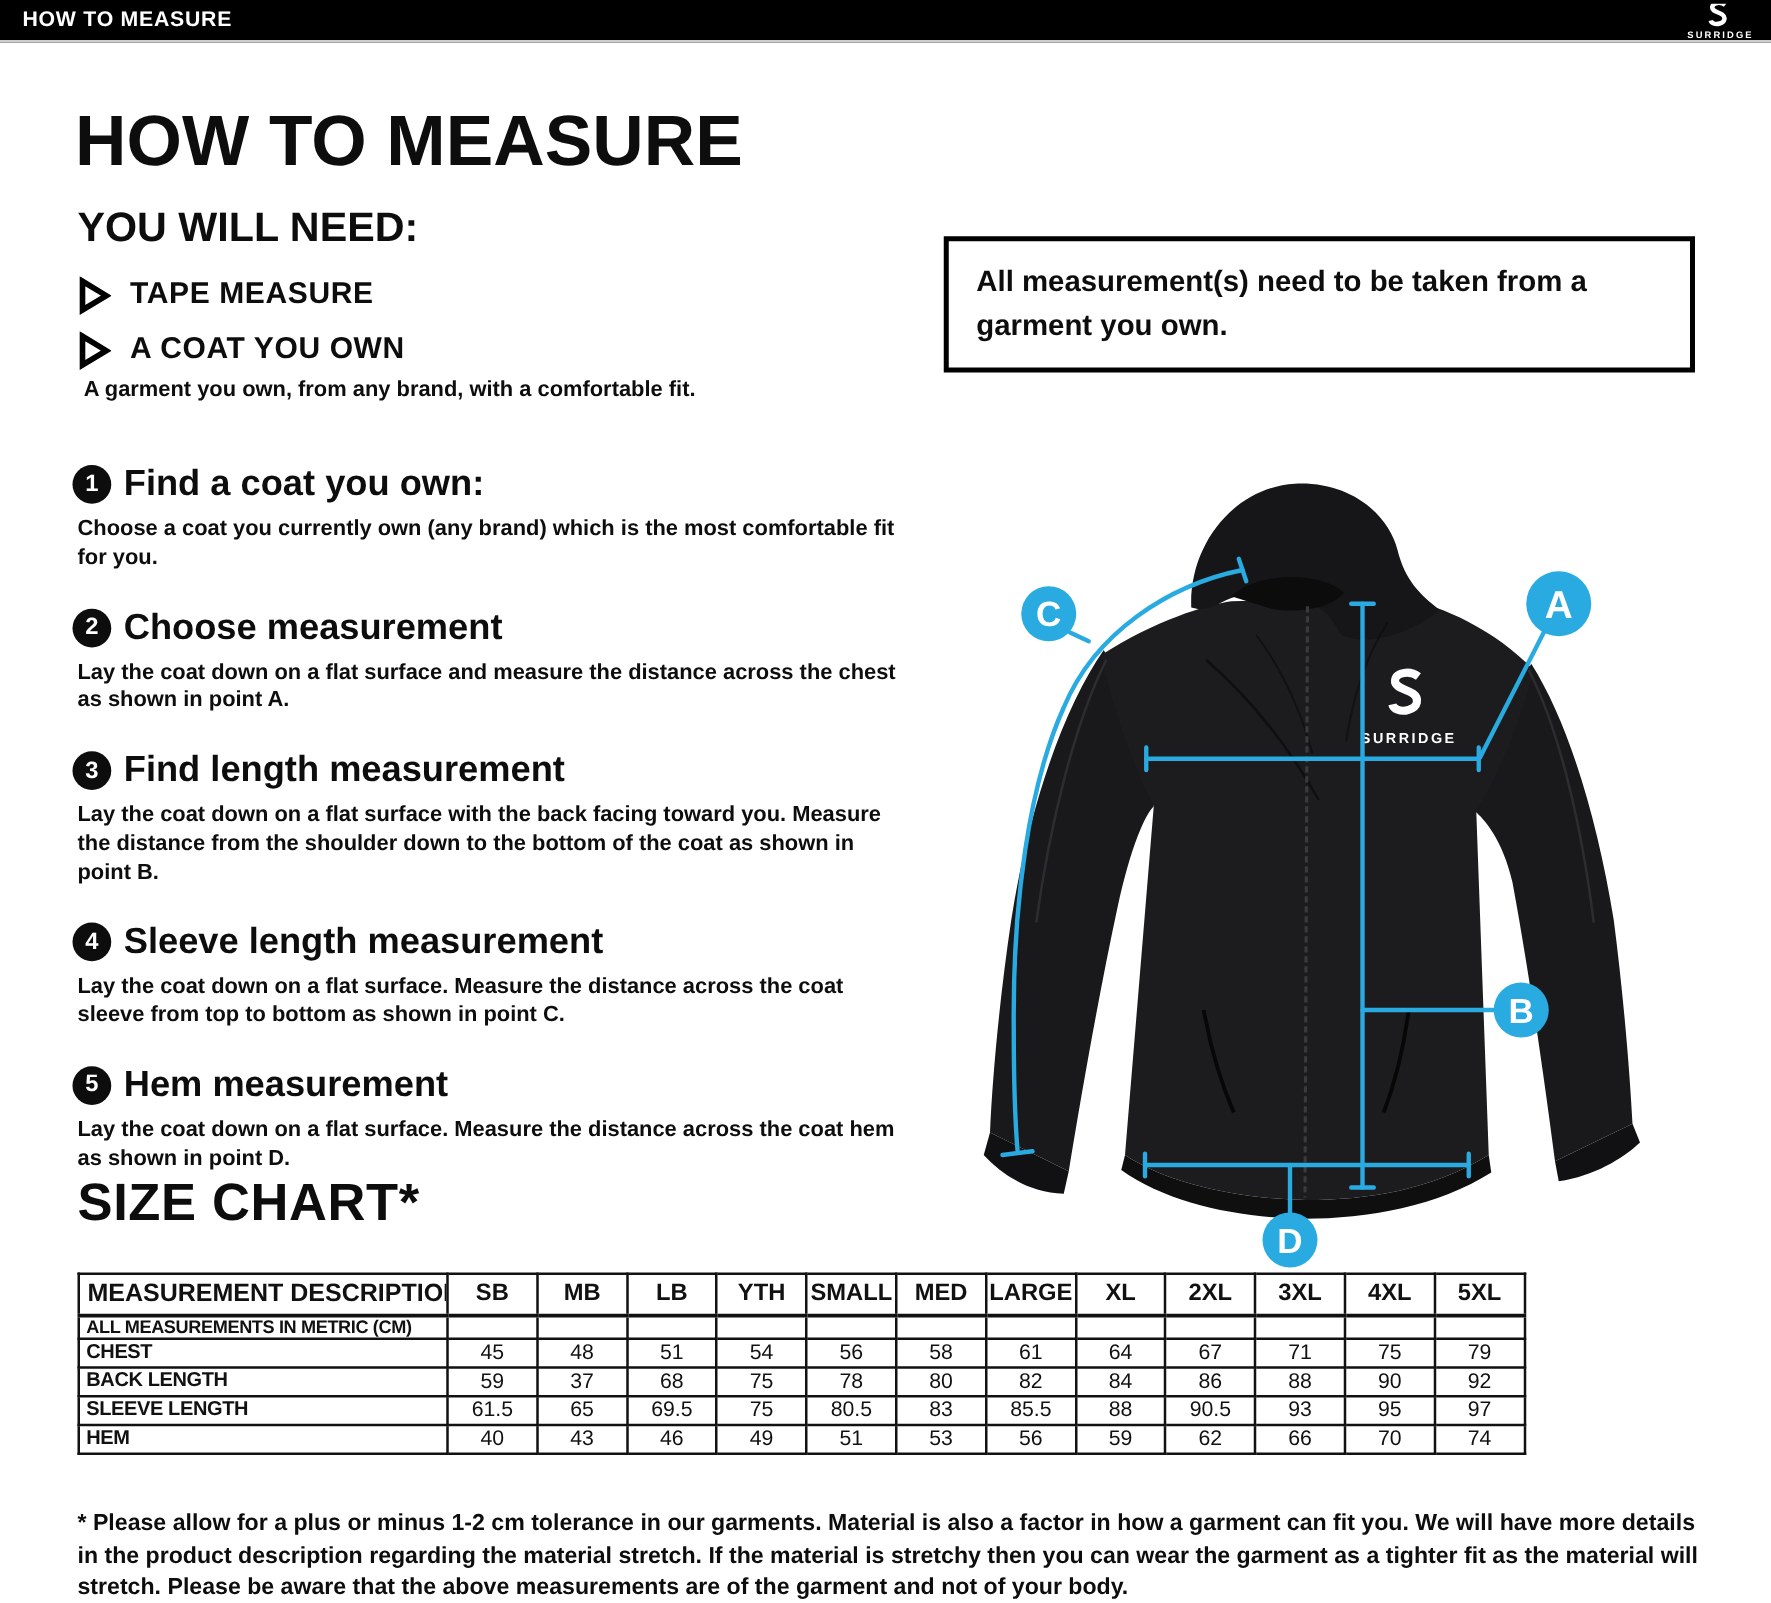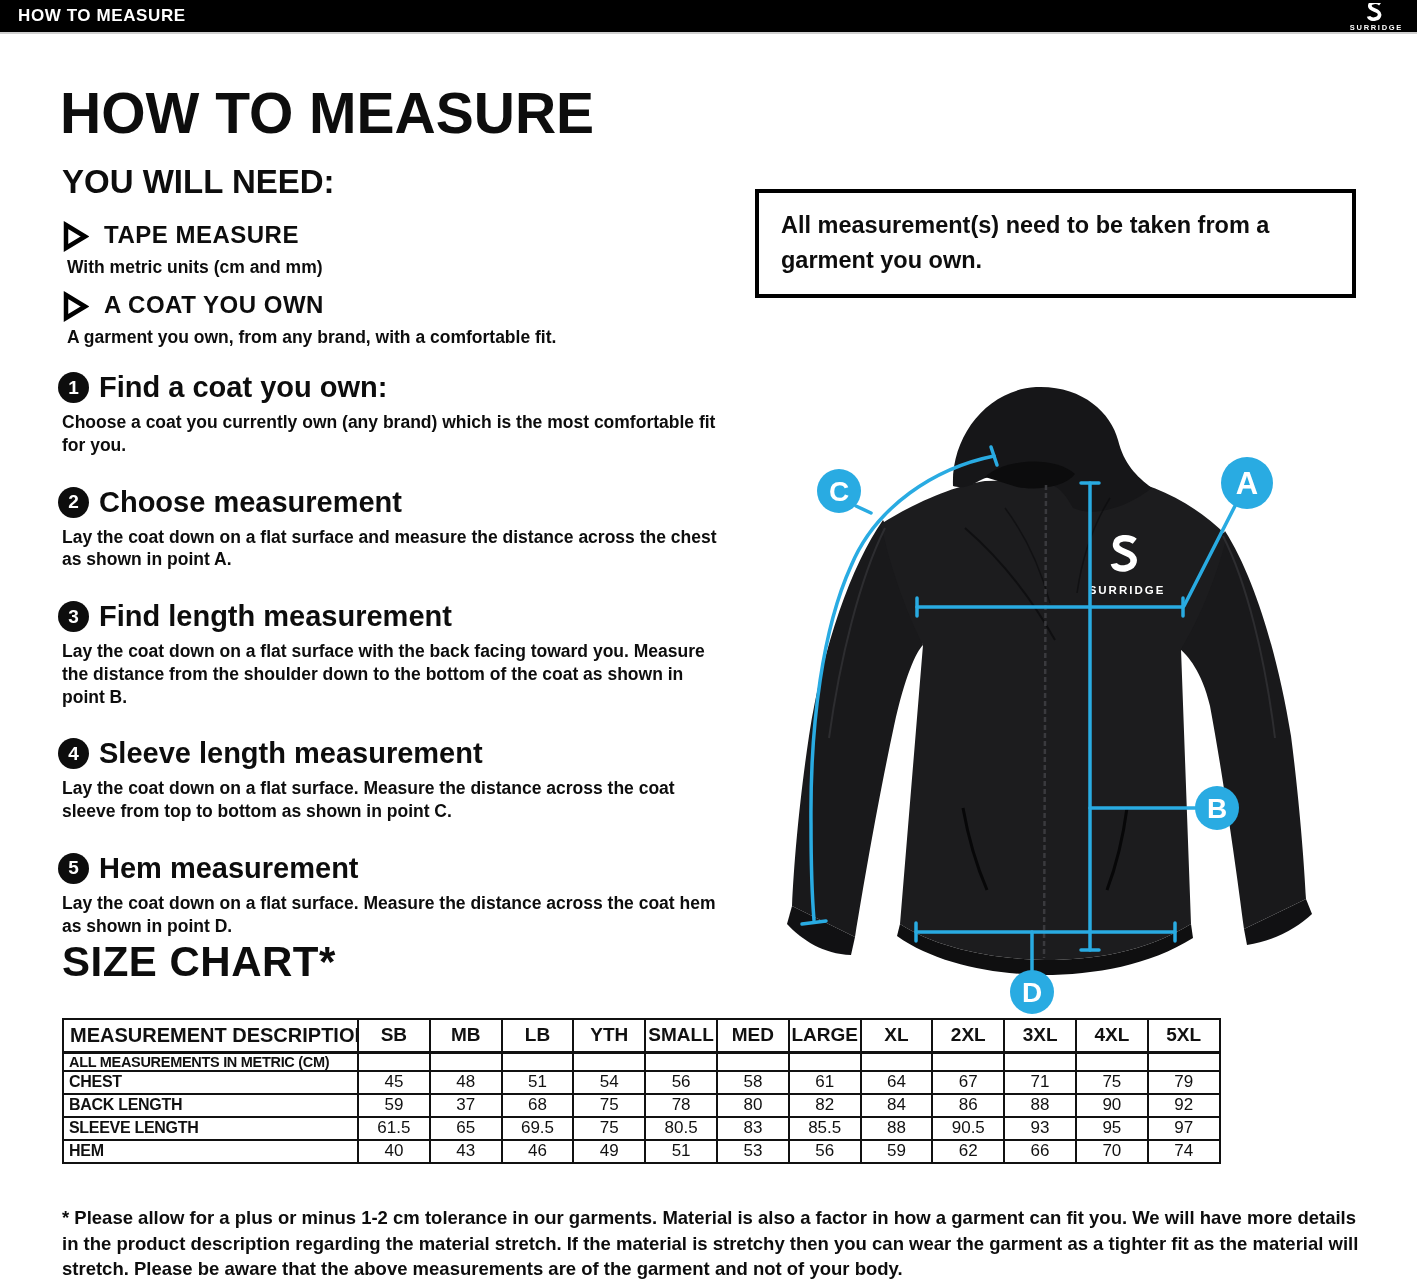--- a/index.html
+++ b/index.html
@@ -84,21 +84,20 @@
   <div class="needs">
       <div class="need-item">
         <div class="need-head">
           <span class="tri-icon">
             <svg width="27" height="31" viewBox="0 0 27 31">
               <polygon points="4,4 23,15.5 4,27" fill="#fff" stroke="#000" stroke-width="4.5"></polygon>
             </svg>
           </span>
           <span class="need-label">TAPE MEASURE</span>
         </div>
-        <div class="need-desc">With metric units (cm and mm)</div>
       </div>
       <div class="need-item">
         <div class="need-head">
           <span class="tri-icon">
             <svg width="27" height="31" viewBox="0 0 27 31">
               <polygon points="4,4 23,15.5 4,27" fill="#fff" stroke="#000" stroke-width="4.5"></polygon>
             </svg>
           </span>
           <span class="need-label">A COAT YOU OWN</span>
         </div>

